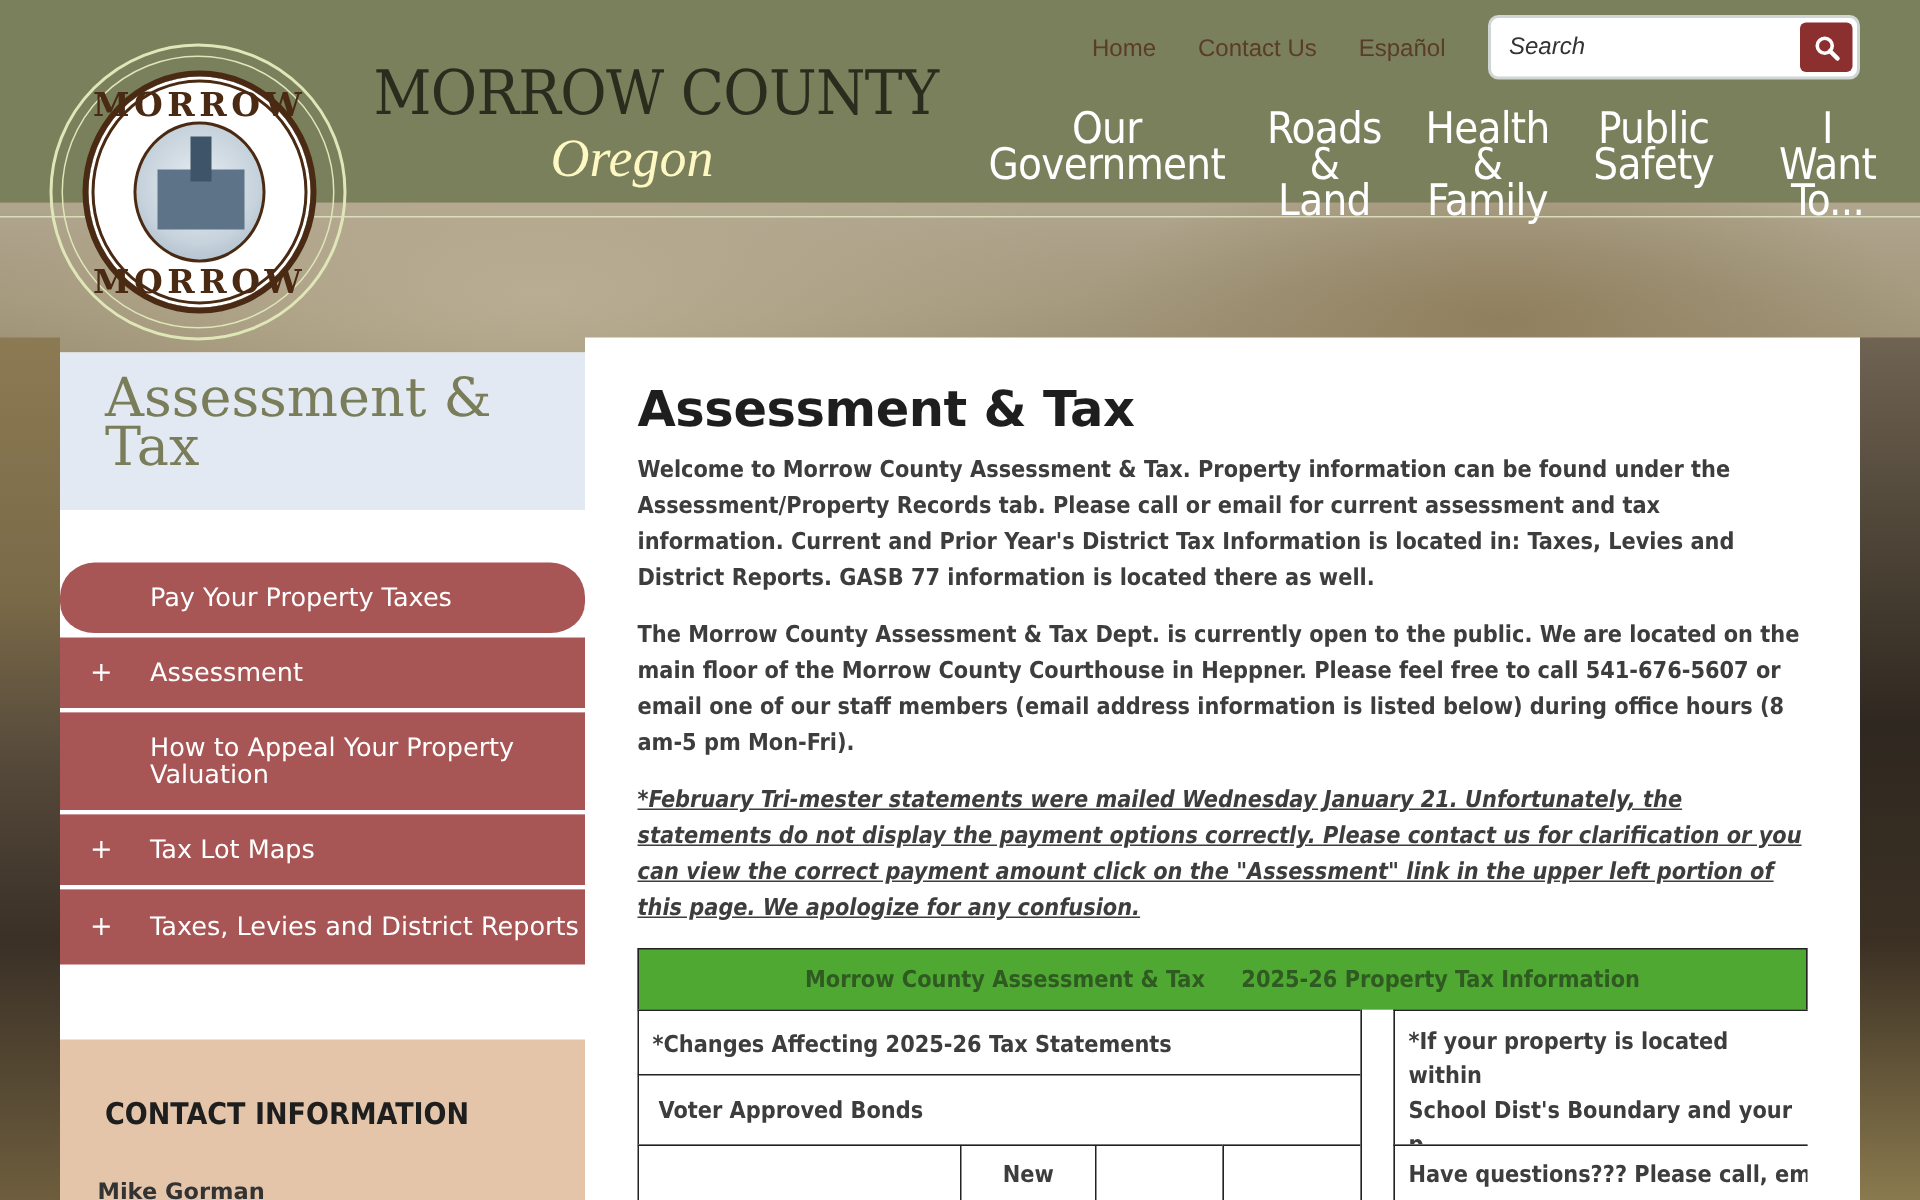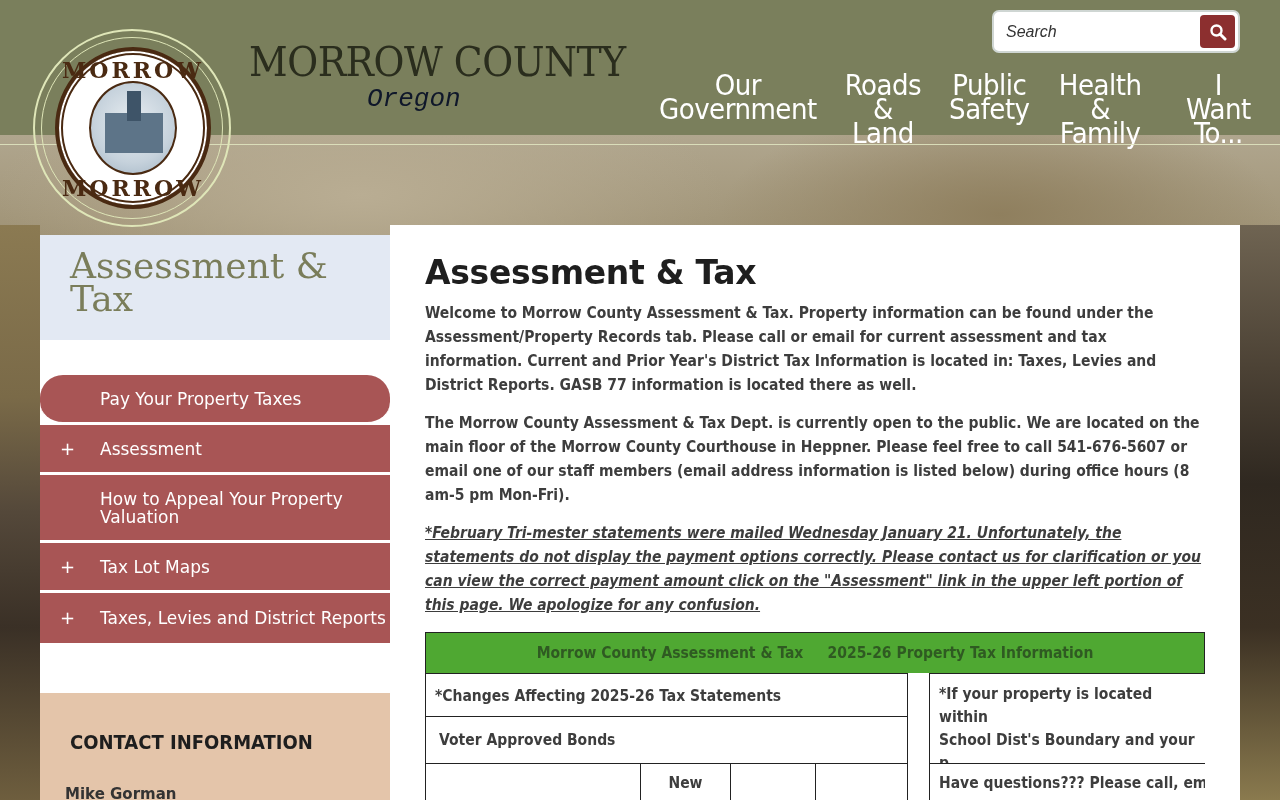--- a/index.html
+++ b/index.html
@@ -73,21 +73,21 @@
   .seal-text.top { top: 6px; }
   .seal-text.bottom { bottom: 4px; }
 
   .site-title {
     position: absolute; left: 249px; top: 38px;
     font-family: "DejaVu Serif", serif; font-size: 41px; color: #2a2d1d;
     letter-spacing: -0.5px; transform: scaleX(0.92); transform-origin: left top;
   }
   .site-subtitle {
     position: absolute; left: 367px; top: 84px;
-    font-family: Liberation Mono, monospace; font-style: italic; font-size: 26px; color: #0f172a;
+    font-family: Liberation Serif, serif; font-style: italic; font-size: 36px; color: #fef9c3;
   }
 
   .util-links { position: absolute; top: 24px; left: 728px; display: flex; gap: 28px; }
   .util-link {
     font-family: "Liberation Sans", sans-serif; font-size: 16px; color: #5a3d26;
     text-decoration: none;
   }
 
   .search-box {
     position: absolute; left: 992px; top: 10px; width: 248px; height: 43px;
@@ -186,20 +186,25 @@
 <body>
 
 <div class="bg-landscape"></div>
 <div class="bg-left-strip"></div>
 <div class="bg-right-strip"></div>
 
 <header class="header">
   <div class="site-title">MORROW COUNTY</div>
   <div class="site-subtitle">Oregon</div>
 
+  <nav class="util-links">
+    <a class="util-link">Home</a>
+    <a class="util-link">Contact Us</a>
+    <a class="util-link">Español</a>
+  </nav>
 
   <div class="search-box">
     <input class="search-input" type="text" placeholder="Search" style="">
     <button class="search-btn">
       <svg width="18" height="18" viewBox="0 0 18 18">
         <circle cx="7.5" cy="7.5" r="5" fill="none" stroke="#fff" stroke-width="2.4"></circle>
         <line x1="11" y1="11" x2="16" y2="16" stroke="#fff" stroke-width="3" stroke-linecap="round"></line>
       </svg>
     </button>
   </div>
@@ -207,26 +212,26 @@
   <nav class="main-nav">
     <div class="nav-item">
       <span>Our</span>
       <span>Government</span>
     </div>
     <div class="nav-item">
       <span>Roads</span>
       <span>&amp; Land</span>
     </div>
     <div class="nav-item">
+      <span>Health</span>
+      <span>&amp; Family</span>
+    </div>
+    <div class="nav-item">
       <span>Public</span>
       <span>Safety</span>
-    </div>
-    <div class="nav-item">
-      <span>Health</span>
-      <span>&amp; Family</span>
     </div>
     <div class="nav-item">
       <span>I</span>
       <span>Want To...</span>
     </div>
   </nav>
 </header>
 
 <div class="header-line"></div>
 

